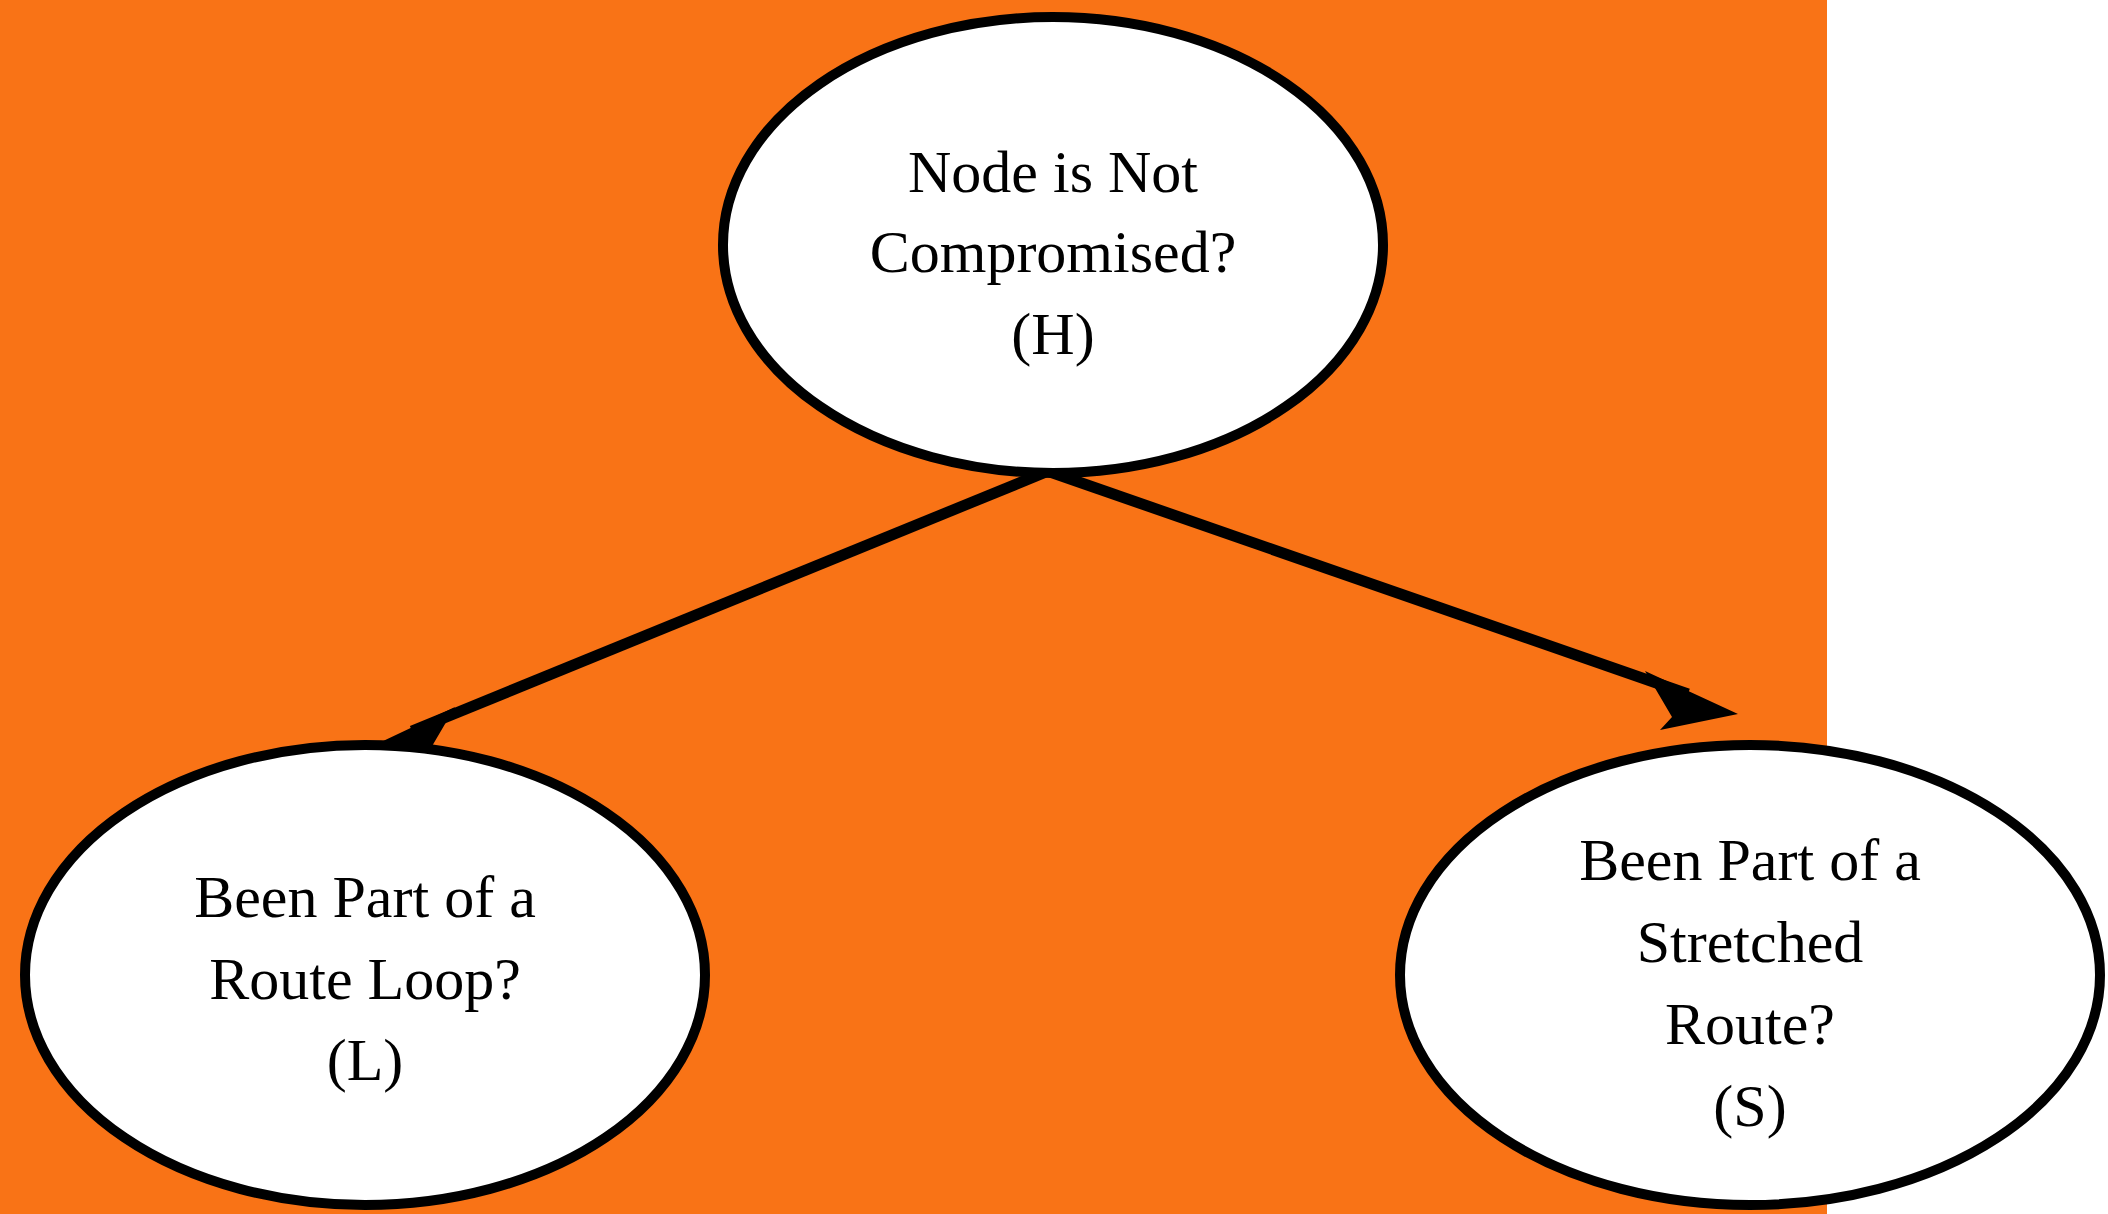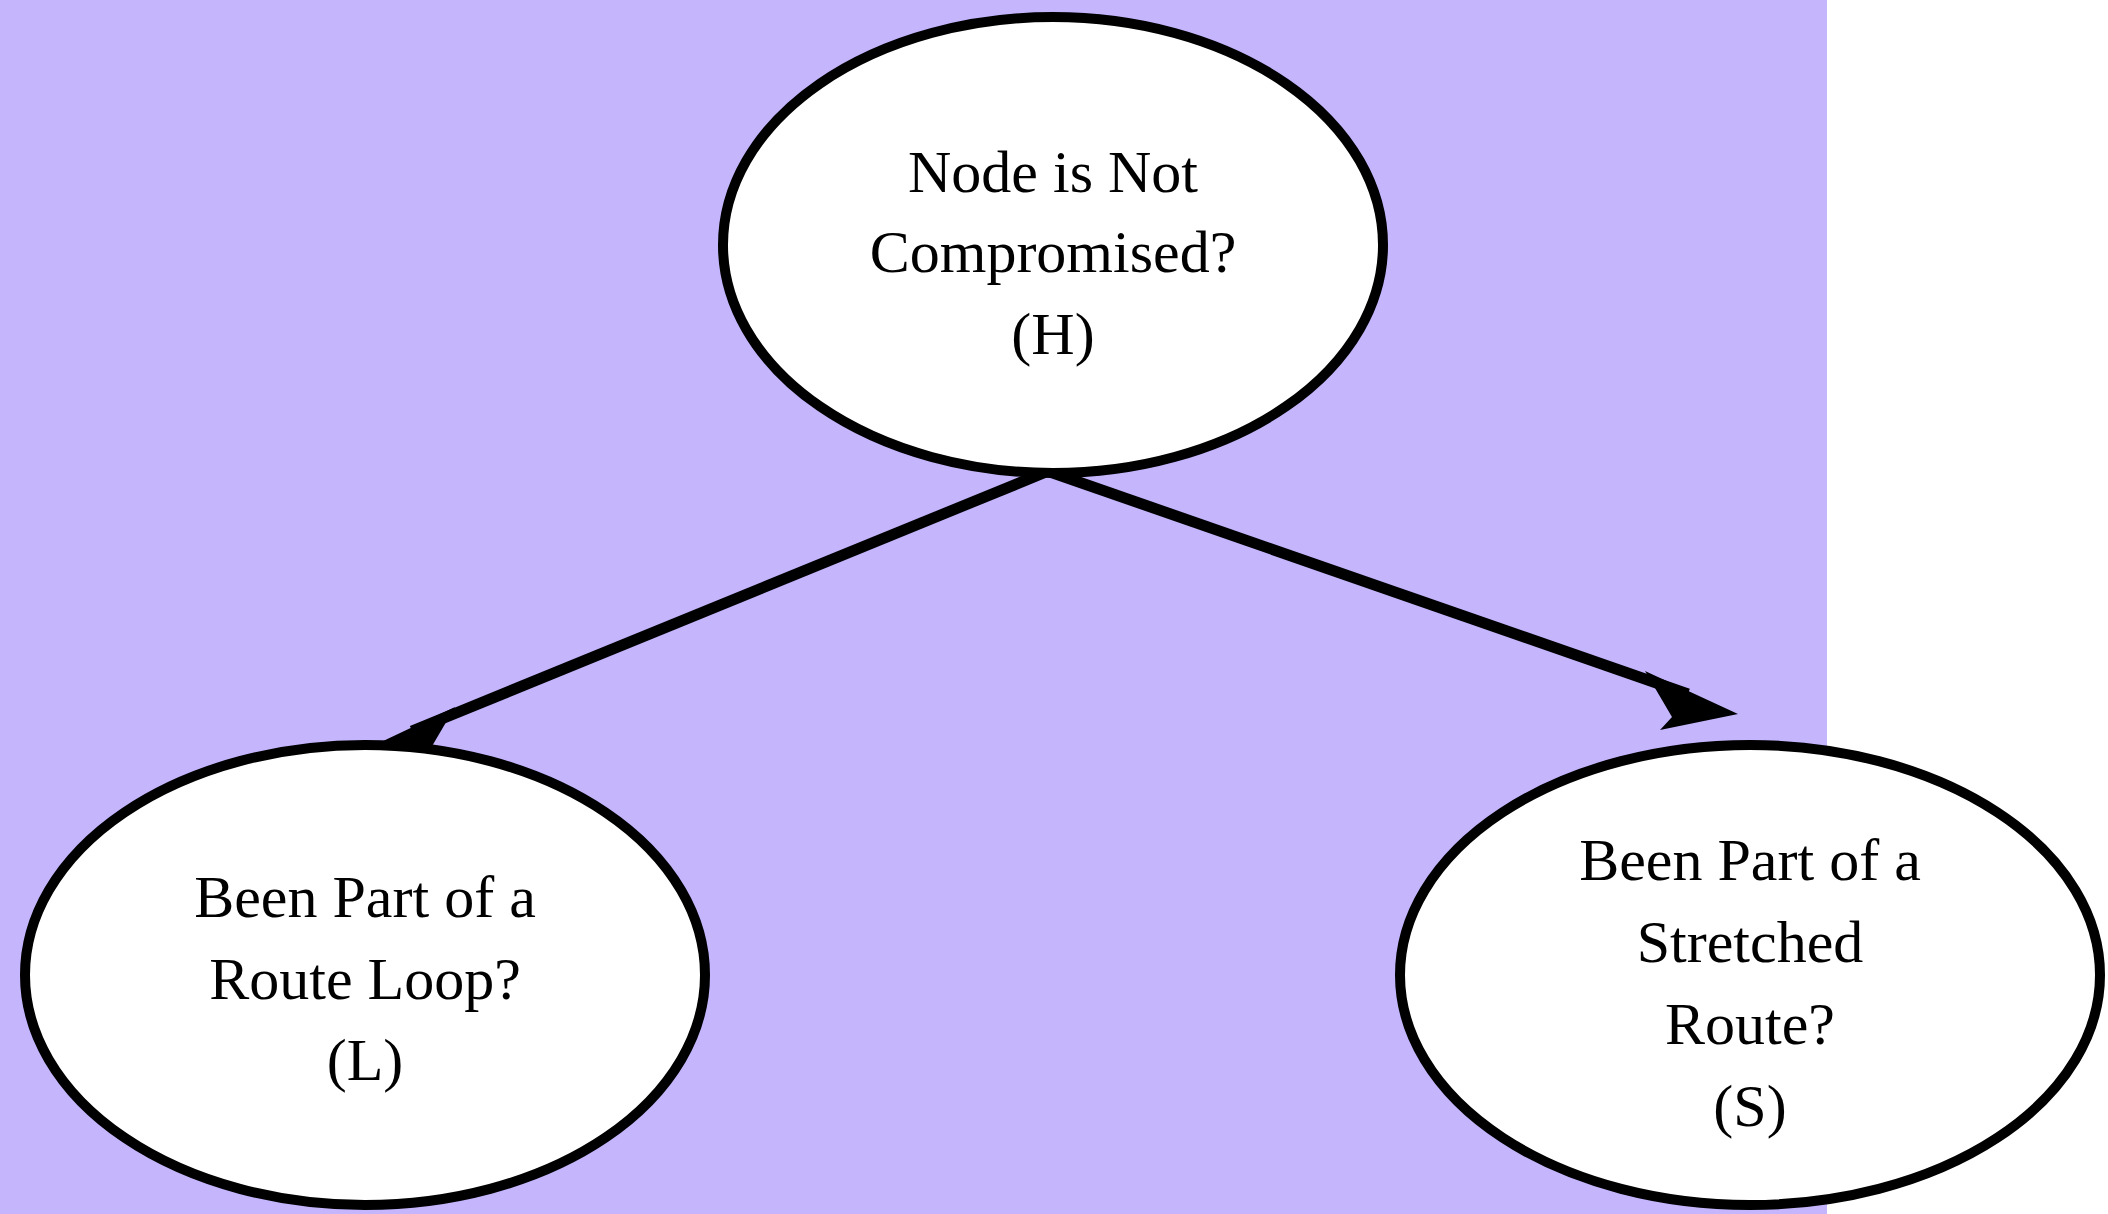--- a/index.html
+++ b/index.html
@@ -11,21 +11,21 @@
   body {
     width: 2108px;
     height: 1214px;
     overflow: hidden;
     font-family: "Liberation Serif", "DejaVu Serif", serif;
   }
   #diagram-root {
     position: relative;
     width: 1827px;
     height: 1214px;
-    background: #c4b5fd;
+    background: #f97316;
   }
   svg#graph-canvas {
     position: absolute;
     top: 0;
     left: 0;
     width: 2108px;
     height: 1214px;
     display: block;
   }
   .node-ellipse {

